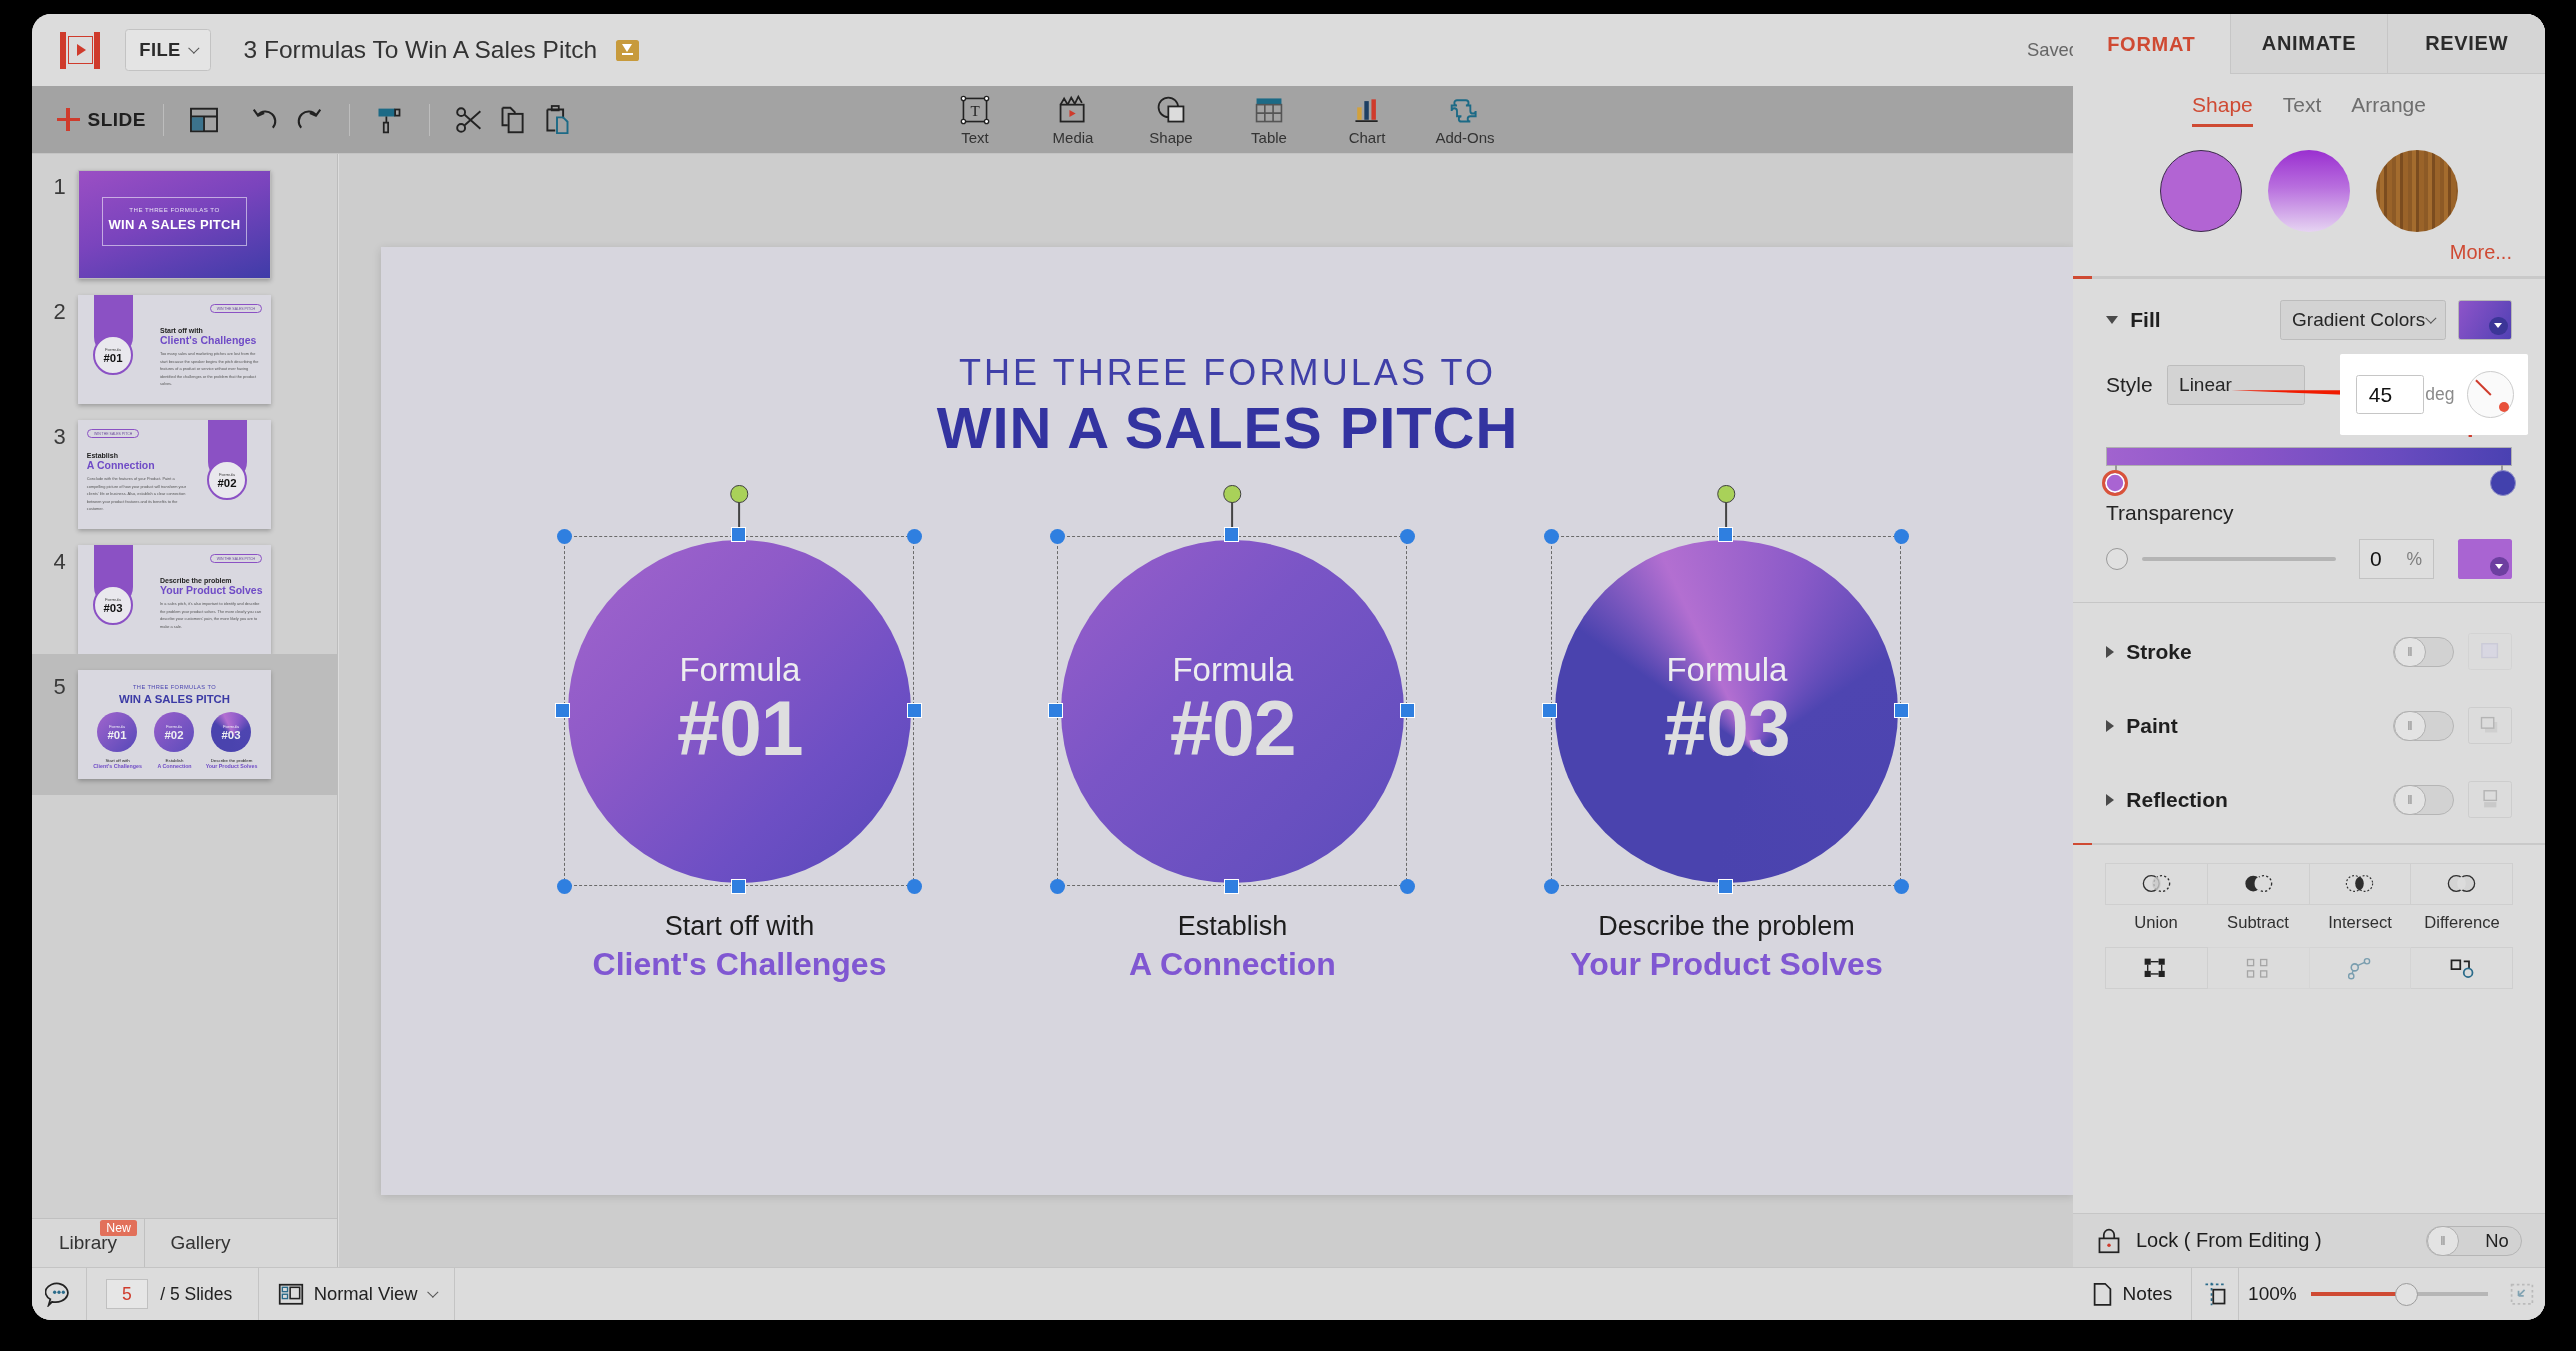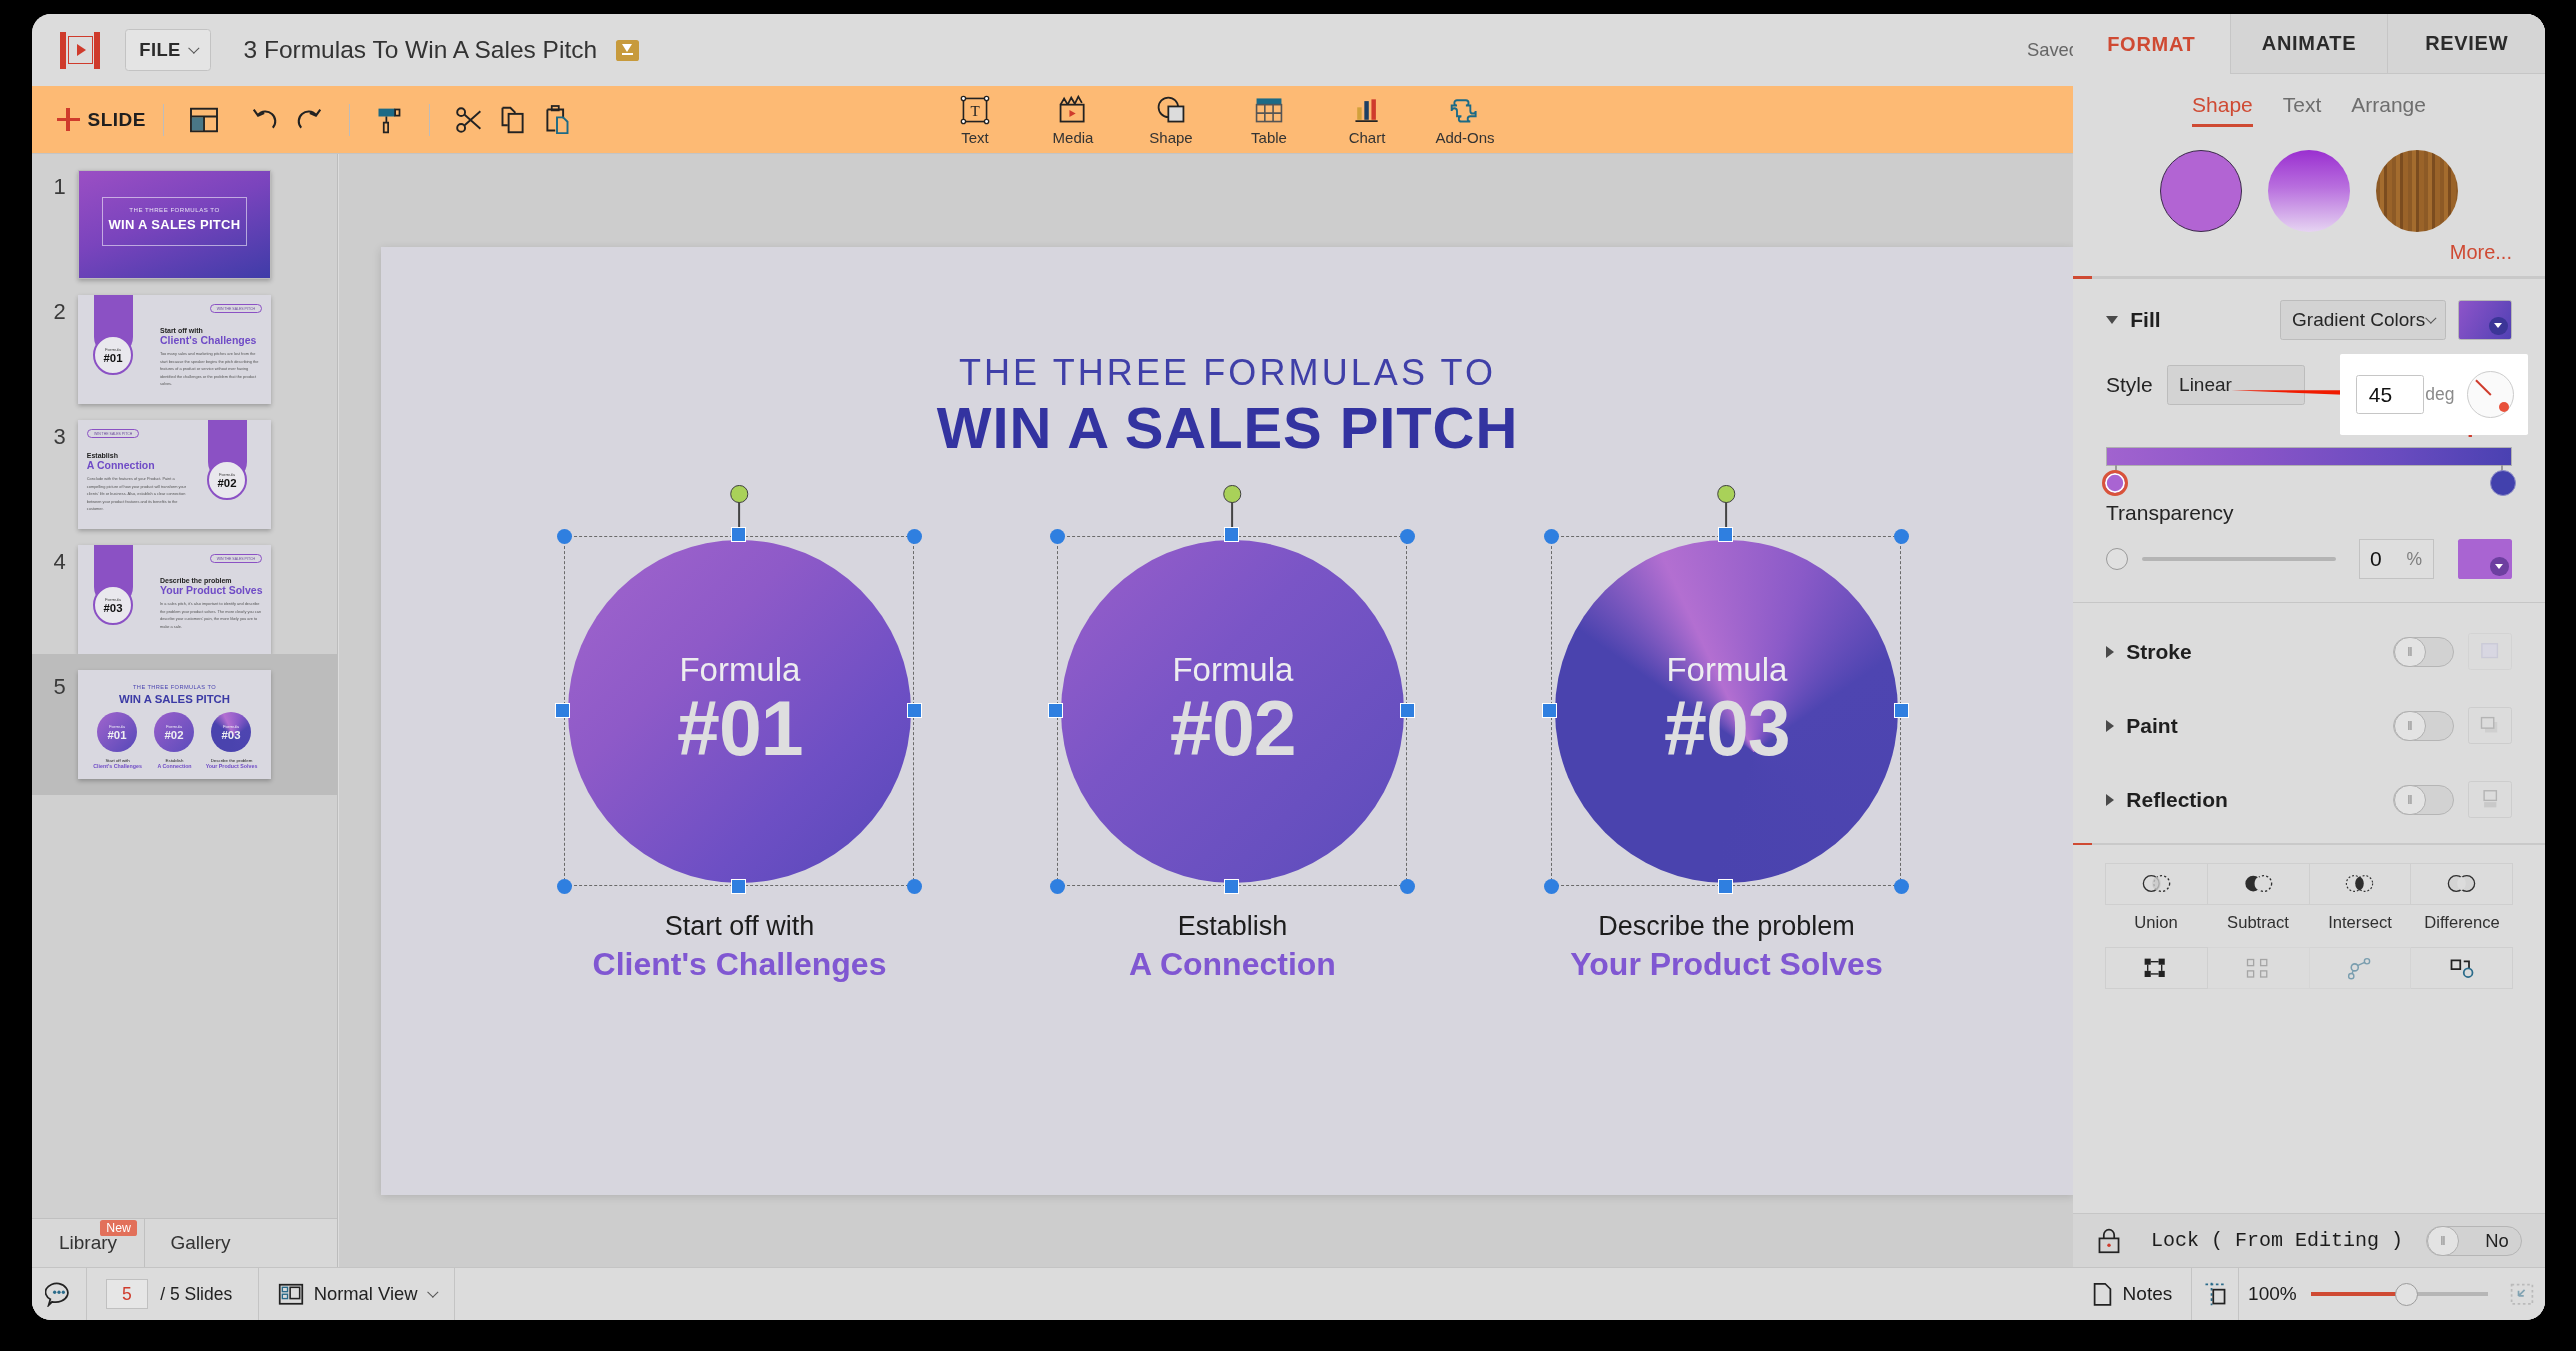--- a/index.html
+++ b/index.html
@@ -82,21 +82,21 @@
     border: 0.9px solid #bbb; overflow: hidden; position: relative;
   }
   .avatar::after {
     content: ""; position: absolute; left: 50%; top: 16%; width: 23px; height: 12.3px;
     transform: translateX(-50%); background: #3a2a20; border-radius: 11.4px 11.4px 0 0;
   }
 
   
   .toolbar2 {
     position: absolute; left: 0; top: 72px; width: 100%; height: 68px;
-    background: #fdba74; border-bottom: 0.9px solid #c4c4c4;
+    background: #a3a3a3; border-bottom: 0.9px solid #c4c4c4;
     display: flex; align-items: center;
   }
   .slide-btn { margin-left: 24.5px; display: flex; align-items: center; gap: 8px; cursor: pointer; }
   .plus { position: relative; width: 23px; height: 23px; }
   .plus::before, .plus::after { content:""; position:absolute; background:#cf3b2c; }
   .plus::before { left: 9.6px; top: 0; width: 3.5px; height: 23px; }
   .plus::after  { left: 0; top: 9.6px; width: 23px; height: 3.5px; }
   .slide-lbl { font-size: 19px; font-weight: bold; letter-spacing: 0.5px; color: #1f1f1f; }
   .tdiv { width: 0.9px; height: 32px; background: #bdbdbd; margin: 0 17.5px; }
   .t-ico { width: 44px; height: 44px; display: flex; align-items: center; justify-content: center; cursor: pointer; }
@@ -286,21 +286,21 @@
   .reset-btn { width: 81px; height: 39px; background: #d2d2d2; border-radius: 2.6px;
                display: flex; align-items: center; justify-content: center;
                font-size: 19px; color: #222; cursor: pointer; }
   .bool-row { display: flex; padding: 0 32px; }
   .bool-cell { flex: 1; height: 42px; border: 0.9px solid #cfcfcf; display: flex; align-items: center; justify-content: center; cursor: pointer; }
   .bool-cell + .bool-cell { border-left: none; }
   .bool-lbls { display: flex; padding: 0 32px; margin-top: 8px; }
   .bool-lbl { flex: 1; text-align: center; font-size: 16.6px; color: #303030; }
   .lock-bar { position: absolute; left: 0; bottom: 53px; width: 100%; height: 54px;
               background: #d5d5d5; border-top: 0.9px solid #c6c6c6; display: flex; align-items: center; padding: 0 23px; }
-  .lock-lbl { font-size: 20px; color: #1c1c1c; margin-left: 29px; font-family: Liberation Mono, monospace; }
+  .lock-lbl { font-size: 20px; color: #1c1c1c; margin-left: 14px; }
   .rp-status { position: absolute; left: 0; bottom: 0; width: 100%; height: 53px;
                background: #dcdcdc; border-top: 0.9px solid #c4c4c4; display: flex; align-items: center; }
   .zoom-lbl { font-size: 19px; color: #1c1c1c; margin-left: 9px; }
   .z-track { width: 207px; height: 3.5px; background: #b6b6b6; margin-left: 14px; position: relative; }
   .z-fill { position: absolute; left: 0; top: 0; height: 3.5px; width: 93px; background: #cf4a33; }
   .z-knob { position: absolute; left: 84px; top: -9.6px; width: 23px; height: 23px; border-radius: 50%;
             background: #e2e2e2; border: 0.9px solid #9c9c9c; }
   .notes-item { display: flex; align-items: center; gap: 9.6px; font-size: 19px; color: #1c1c1c; padding: 0 19px; cursor: pointer; }
 </style>
 </head>

